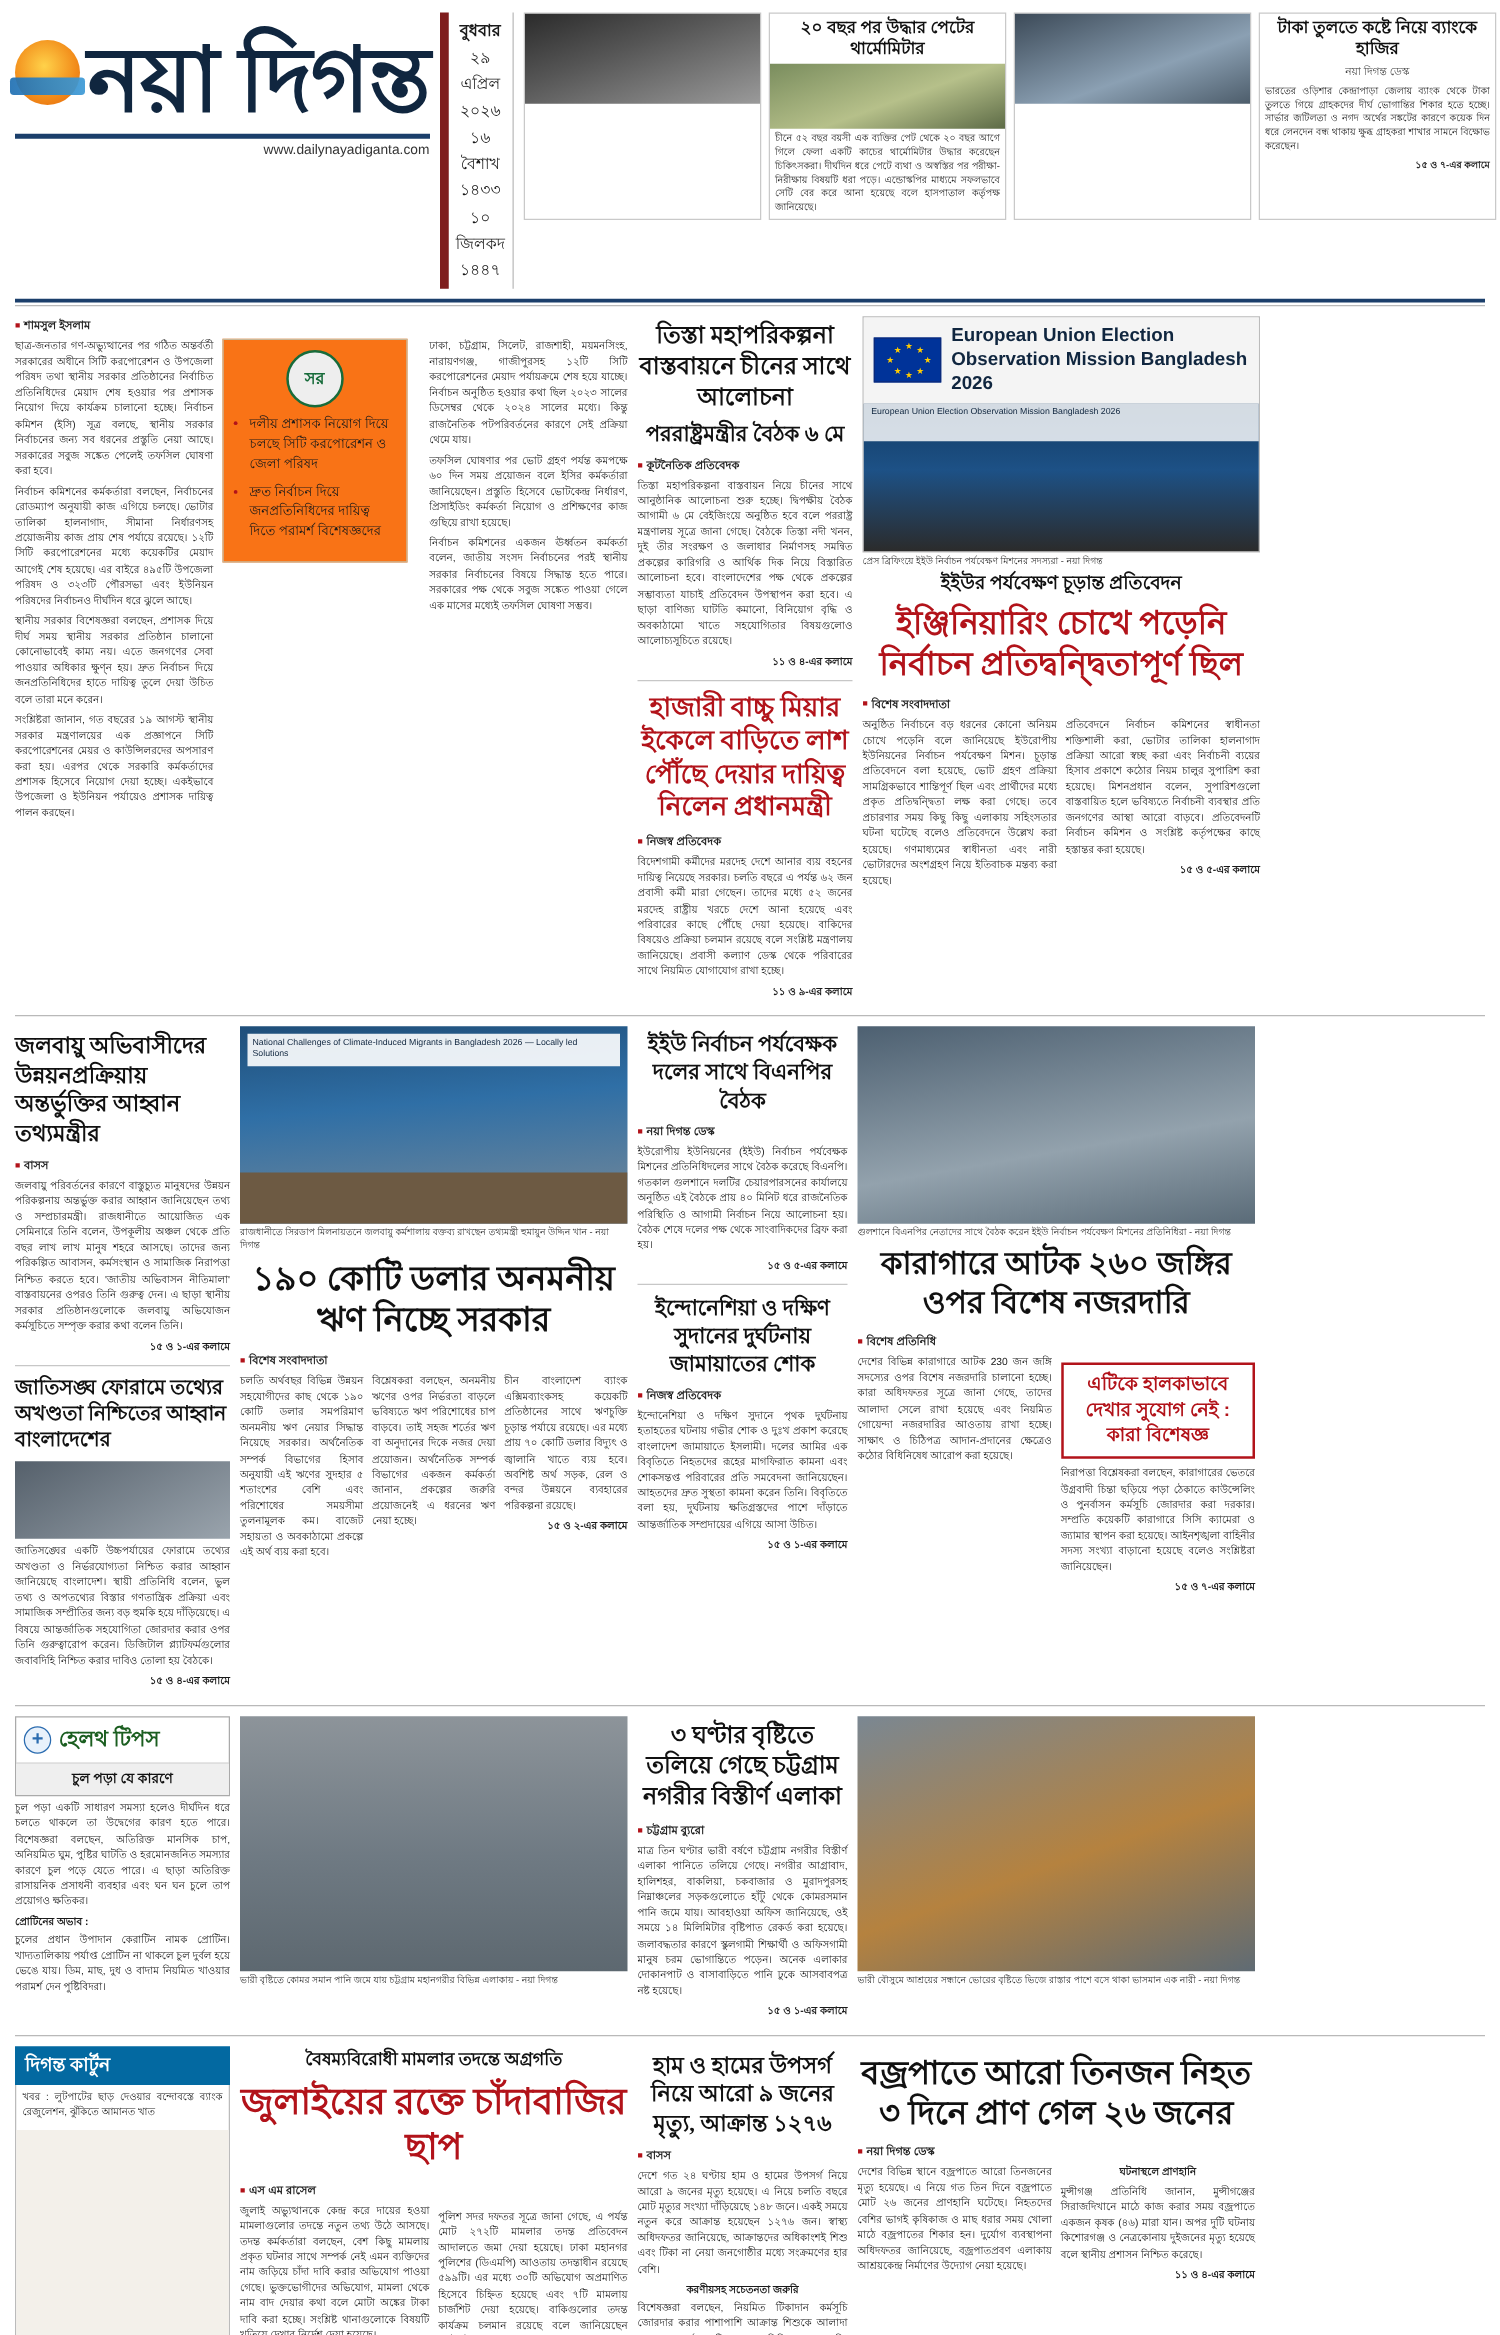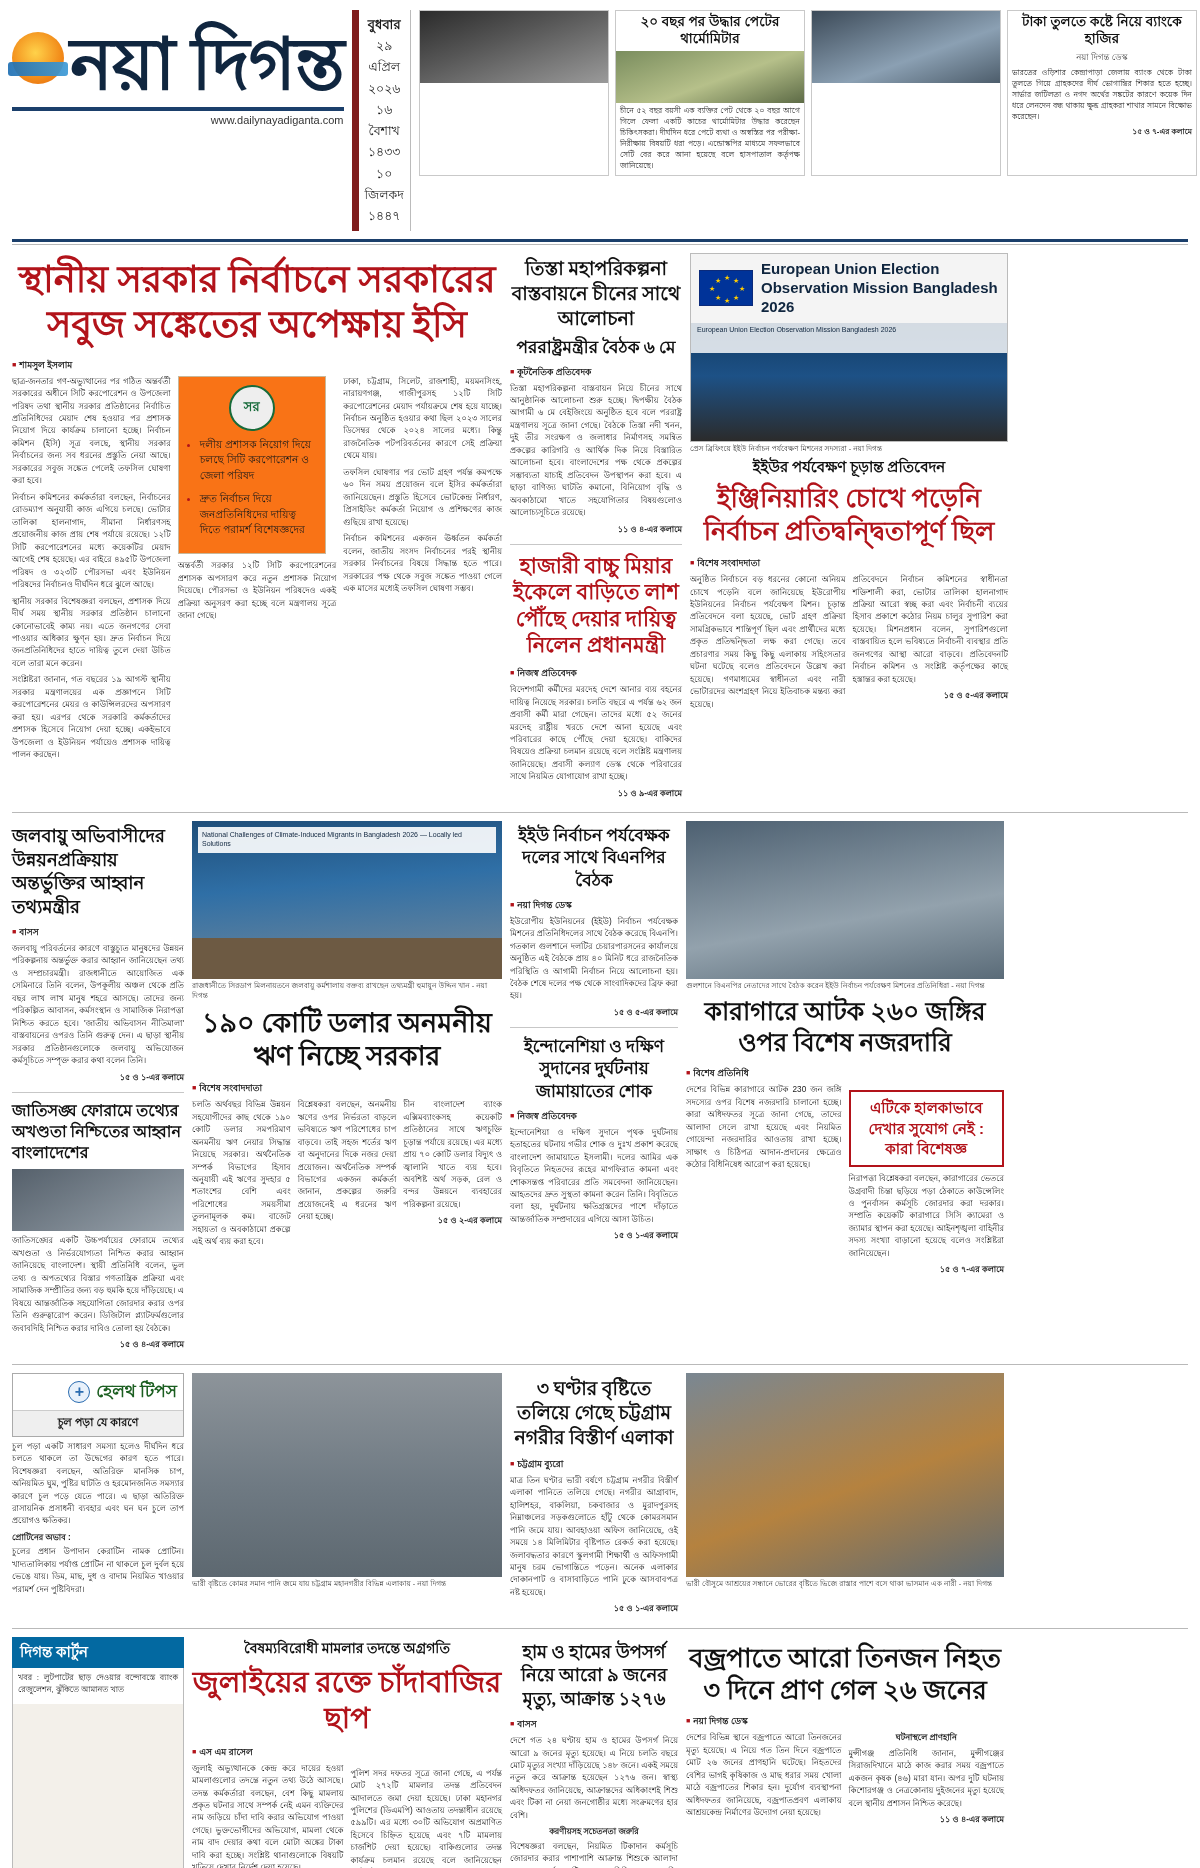--- a/index.html
+++ b/index.html
@@ -116,21 +116,21 @@
   .eu-strip span{ font-size:7px; color:#10263f; display:block; padding:3px 6px; line-height:1.25;}
 
   .box-red {
     border:2px solid #b2131a; padding:6px 8px; text-align:center; margin:6px 0;
   }
   .box-red .t2 { font-size:15px; color:#b2131a; font-weight:bold; line-height:1.35;}
 
   .health {
     border:1px solid #aaa;
   }
-  .health-hd { display:flex; align-items:center; gap:6px; padding:4px 6px; border-bottom:1px solid #ccc;justify-content:flex-end;}
+  .health-hd { display:flex; align-items:center; gap:6px; padding:4px 6px; border-bottom:1px solid #ccc;}
   .health-hd .ic { width:22px;height:22px;border-radius:50%;background:#e8f1fb;border:1px solid #2b6cb0;position:relative;flex:none;}
   .health-hd .ic:after{content:"+";position:absolute;inset:0;display:flex;align-items:center;justify-content:center;color:#2b6cb0;font-weight:bold;font-size:16px;}
   .health-hd h3 { margin:0; font-size:17px; font-weight:bold; color:#1b5e20; font-family:"Liberation Serif",serif;}
   .health-sub { background:#efefef; text-align:center; font-size:11px; font-weight:bold; padding:3px; }
 
   .cartoon-hd {
     background:#0369a1; color:#fff; font-weight:bold; font-size:15px;
     padding:3px 8px; font-family:"Liberation Serif",serif;
   }
   .cartoon-box { border:1px solid #bbb; border-top:none; }
@@ -184,39 +184,35 @@
       </div>
     </div>
   </div>
 
   <div class="rule-thick"></div>
   <div class="rule-thin"></div>
 
   <div class="cols">
 
     <div class="col c-left">
-      <div class="hl-main">স্থানীয় সরকার নির্বাচনে সরকারের সবুজ সঙ্কেতের অপেক্ষায় ইসি</div>
       <div class="byline">শামসুল ইসলাম</div>
       <div class="subcols">
         <div class="subcol body-text">
           <p>ছাত্র-জনতার গণ-অভ্যুত্থানের পর গঠিত অন্তর্বর্তী সরকারের অধীনে সিটি করপোরেশন ও উপজেলা পরিষদ তথা স্থানীয় সরকার প্রতিষ্ঠানের নির্বাচিত প্রতিনিধিদের মেয়াদ শেষ হওয়ার পর প্রশাসক নিয়োগ দিয়ে কার্যক্রম চালানো হচ্ছে। নির্বাচন কমিশন (ইসি) সূত্র বলছে, স্থানীয় সরকার নির্বাচনের জন্য সব ধরনের প্রস্তুতি নেয়া আছে। সরকারের সবুজ সঙ্কেত পেলেই তফসিল ঘোষণা করা হবে।</p>
           <p>নির্বাচন কমিশনের কর্মকর্তারা বলছেন, নির্বাচনের রোডম্যাপ অনুযায়ী কাজ এগিয়ে চলছে। ভোটার তালিকা হালনাগাদ, সীমানা নির্ধারণসহ প্রয়োজনীয় কাজ প্রায় শেষ পর্যায়ে রয়েছে। ১২টি সিটি করপোরেশনের মধ্যে কয়েকটির মেয়াদ আগেই শেষ হয়েছে। এর বাইরে ৪৯৫টি উপজেলা পরিষদ ও ৩২৩টি পৌরসভা এবং ইউনিয়ন পরিষদের নির্বাচনও দীর্ঘদিন ধরে ঝুলে আছে।</p>
           <p>স্থানীয় সরকার বিশেষজ্ঞরা বলছেন, প্রশাসক দিয়ে দীর্ঘ সময় স্থানীয় সরকার প্রতিষ্ঠান চালানো কোনোভাবেই কাম্য নয়। এতে জনগণের সেবা পাওয়ার অধিকার ক্ষুণ্ন হয়। দ্রুত নির্বাচন দিয়ে জনপ্রতিনিধিদের হাতে দায়িত্ব তুলে দেয়া উচিত বলে তারা মনে করেন।</p>
           <p>সংশ্লিষ্টরা জানান, গত বছরের ১৯ আগস্ট স্থানীয় সরকার মন্ত্রণালয়ের এক প্রজ্ঞাপনে সিটি করপোরেশনের মেয়র ও কাউন্সিলরদের অপসারণ করা হয়। এরপর থেকে সরকারি কর্মকর্তাদের প্রশাসক হিসেবে নিয়োগ দেয়া হচ্ছে। একইভাবে উপজেলা ও ইউনিয়ন পর্যায়েও প্রশাসক দায়িত্ব পালন করছেন।</p>
         </div>
         <div class="subcol">
           <div class="pullbox">
             <div class="seal"></div>
             <ul>
               <li>দলীয় প্রশাসক নিয়োগ দিয়ে চলছে সিটি করপোরেশন ও জেলা পরিষদ</li>
               <li>দ্রুত নির্বাচন দিয়ে জনপ্রতিনিধিদের দায়িত্ব দিতে পরামর্শ বিশেষজ্ঞদের</li>
             </ul>
-          </div>
-          <div class="body-text" style="margin-top:6px">
-            <p>অন্তর্বর্তী সরকার ১২টি সিটি করপোরেশনের প্রশাসক অপসারণ করে নতুন প্রশাসক নিয়োগ দিয়েছে। পৌরসভা ও ইউনিয়ন পরিষদেও একই প্রক্রিয়া অনুসরণ করা হচ্ছে বলে মন্ত্রণালয় সূত্রে জানা গেছে।</p>
           </div>
         </div>
         <div class="subcol body-text">
           <p>ঢাকা, চট্টগ্রাম, সিলেট, রাজশাহী, ময়মনসিংহ, নারায়ণগঞ্জ, গাজীপুরসহ ১২টি সিটি করপোরেশনের মেয়াদ পর্যায়ক্রমে শেষ হয়ে যাচ্ছে। নির্বাচন অনুষ্ঠিত হওয়ার কথা ছিল ২০২৩ সালের ডিসেম্বর থেকে ২০২৪ সালের মধ্যে। কিন্তু রাজনৈতিক পটপরিবর্তনের কারণে সেই প্রক্রিয়া থেমে যায়।</p>
           <p>তফসিল ঘোষণার পর ভোট গ্রহণ পর্যন্ত কমপক্ষে ৬০ দিন সময় প্রয়োজন বলে ইসির কর্মকর্তারা জানিয়েছেন। প্রস্তুতি হিসেবে ভোটকেন্দ্র নির্ধারণ, প্রিসাইডিং কর্মকর্তা নিয়োগ ও প্রশিক্ষণের কাজ গুছিয়ে রাখা হয়েছে।</p>
           <p>নির্বাচন কমিশনের একজন ঊর্ধ্বতন কর্মকর্তা বলেন, জাতীয় সংসদ নির্বাচনের পরই স্থানীয় সরকার নির্বাচনের বিষয়ে সিদ্ধান্ত হতে পারে। সরকারের পক্ষ থেকে সবুজ সঙ্কেত পাওয়া গেলে এক মাসের মধ্যেই তফসিল ঘোষণা সম্ভব।</p>
         </div>
       </div>
     </div>
 

